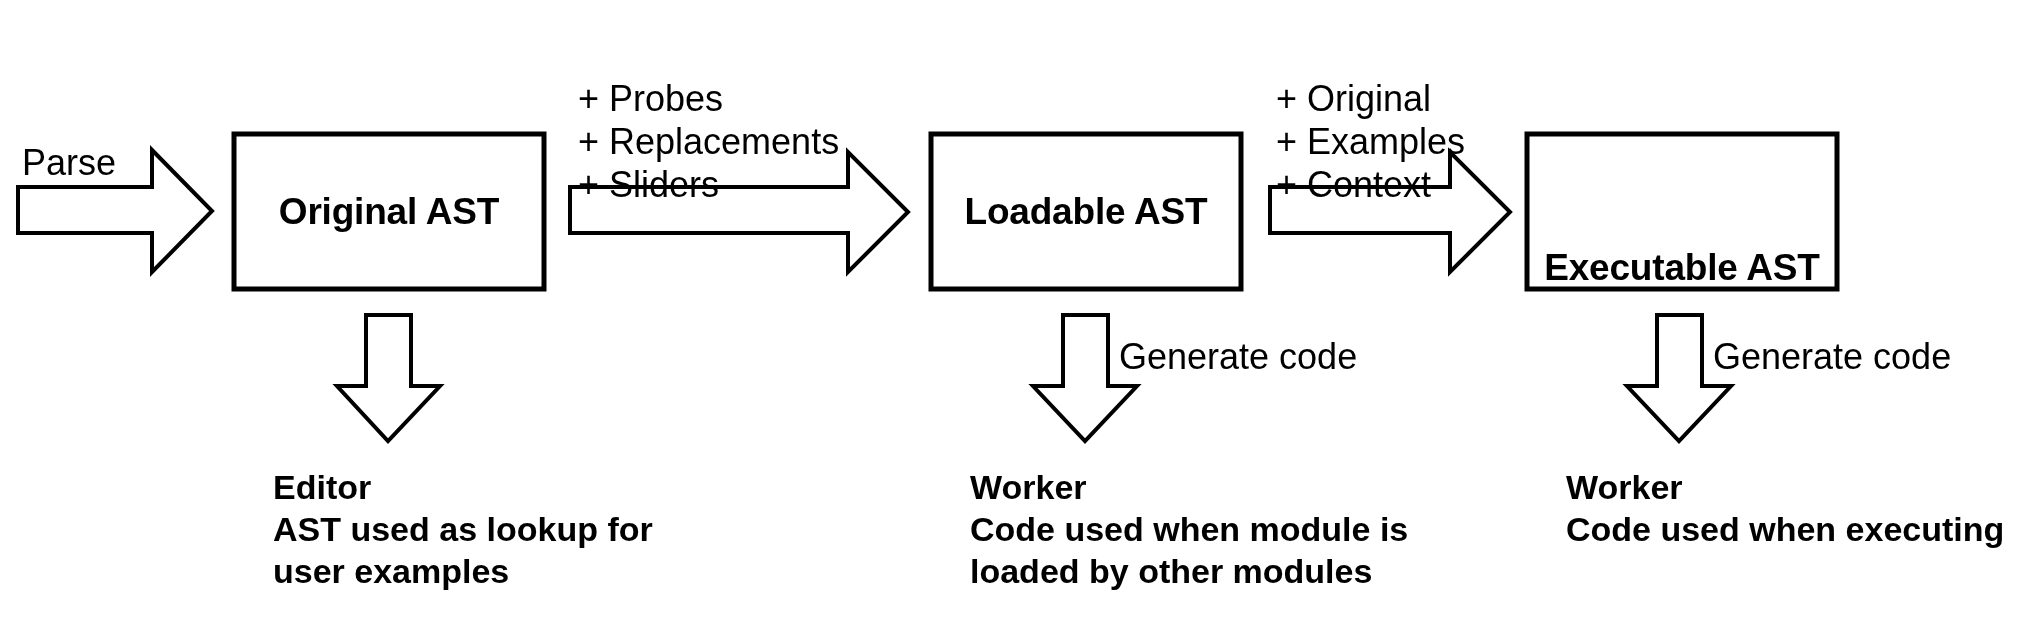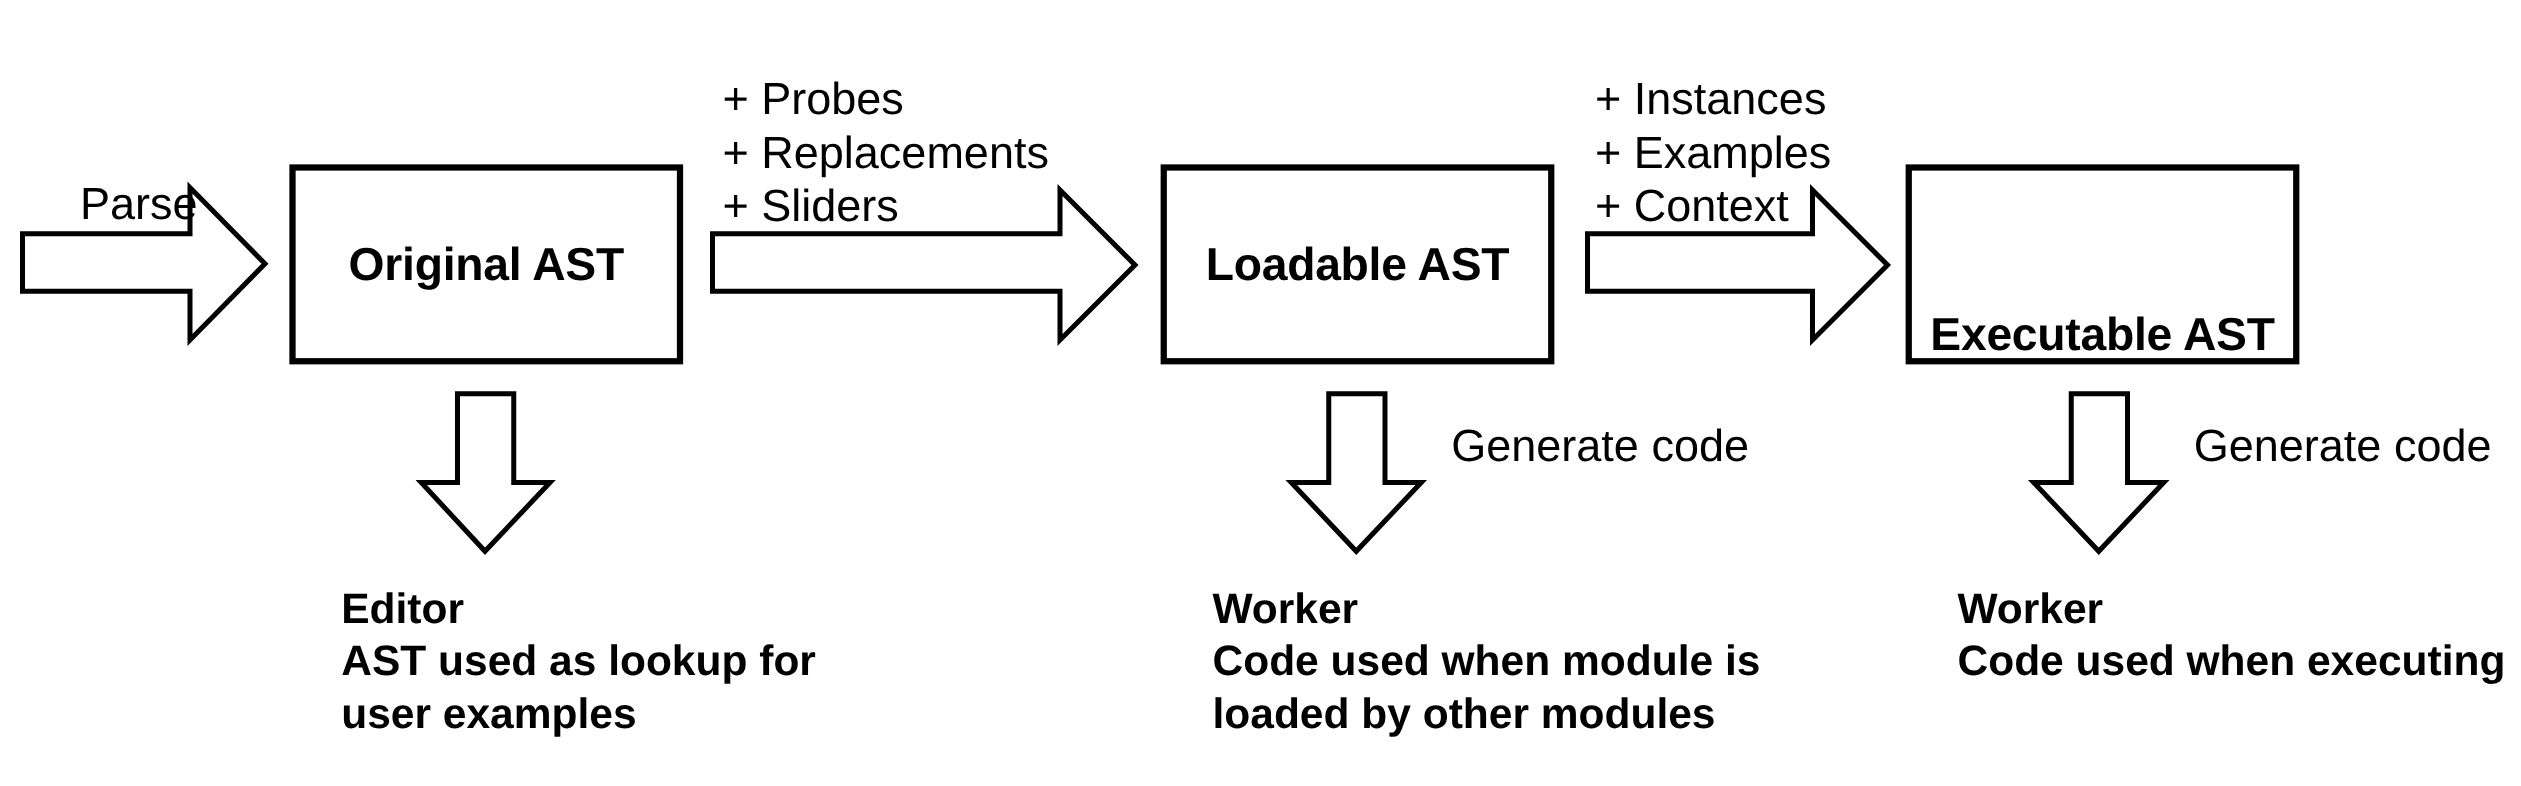--- a/index.html
+++ b/index.html
@@ -44,27 +44,27 @@
     line-height: 1.0;
   }
   .box-label {
     font-size: 37px;
     font-weight: bold;
     letter-spacing: -0.2px;
   }
   .arrow-label {
     font-size: 36px;
     font-weight: normal;
-    margin-left: 42px;
   }
   .anno-list {
     position: absolute;
     font-size: 36px;
     font-weight: normal;
     line-height: 43px;
+    margin-top: 20px;
   }
   .anno-list div {
     white-space: pre;
   }
   .caption-block {
     position: absolute;
     font-size: 34px;
     line-height: 42px;
     margin-left: 36px;
   }
@@ -123,21 +123,21 @@
     <span class="box-label">Executable AST</span>
   </div>
 
   <div class="anno-list" style="left:578px; top:57px;">
     <div>+ Probes</div>
     <div>+ Replacements</div>
     <div>+ Sliders</div>
   </div>
 
   <div class="anno-list" style="left:1276px; top:57px;">
-    <div>+ Instances</div>
+    <div>+ Original</div>
     <div>+ Examples</div>
     <div>+ Context</div>
   </div>
 
   <div class="txt arrow-label" style="left:1119px; top:339px;">Generate code</div>
 
   <div class="txt arrow-label" style="left:1713px; top:339px;">Generate code</div>
 
   <div class="caption-block" style="left:237px; top:466px;">
     <div class="caption-title">Editor</div>

